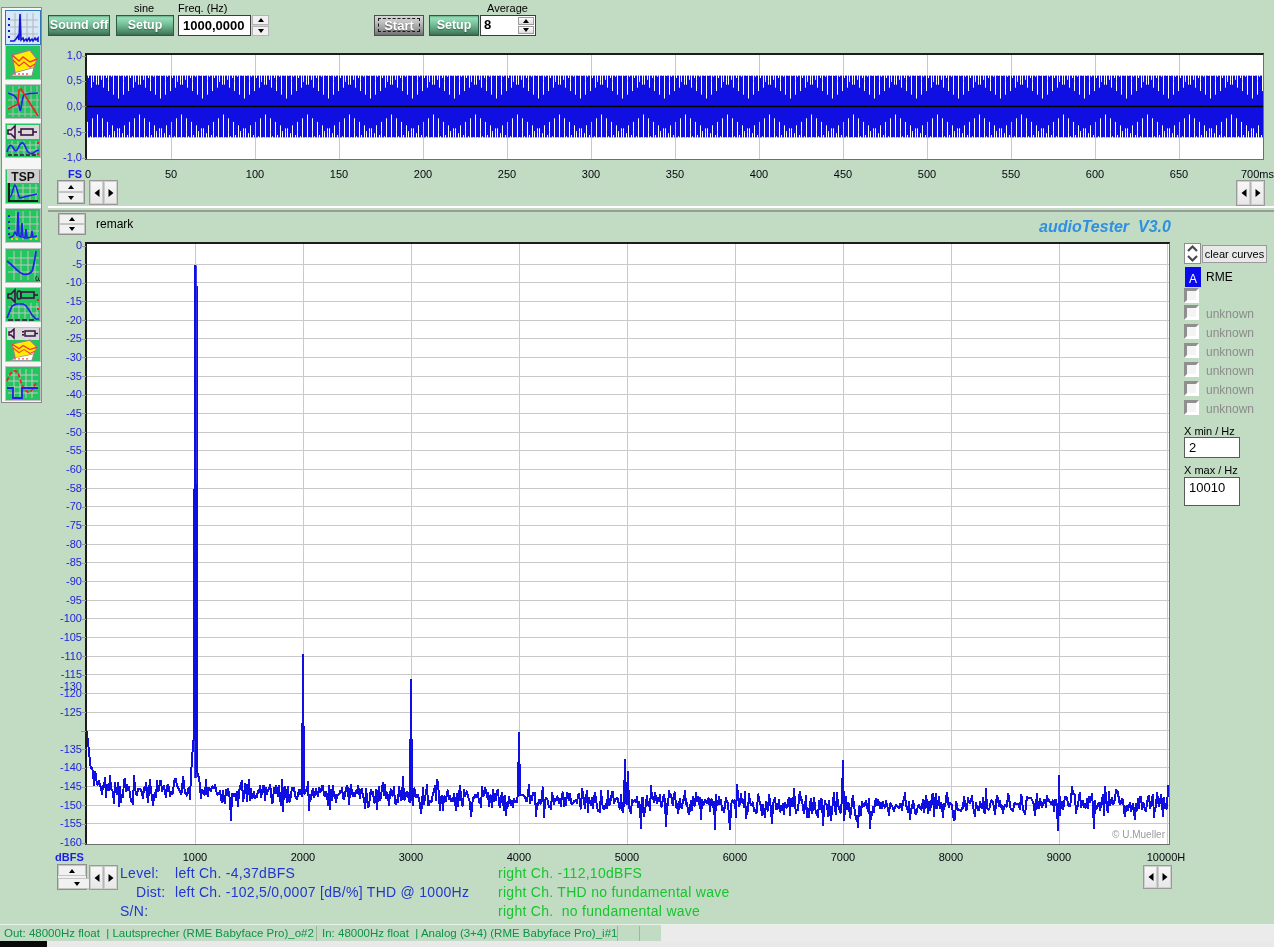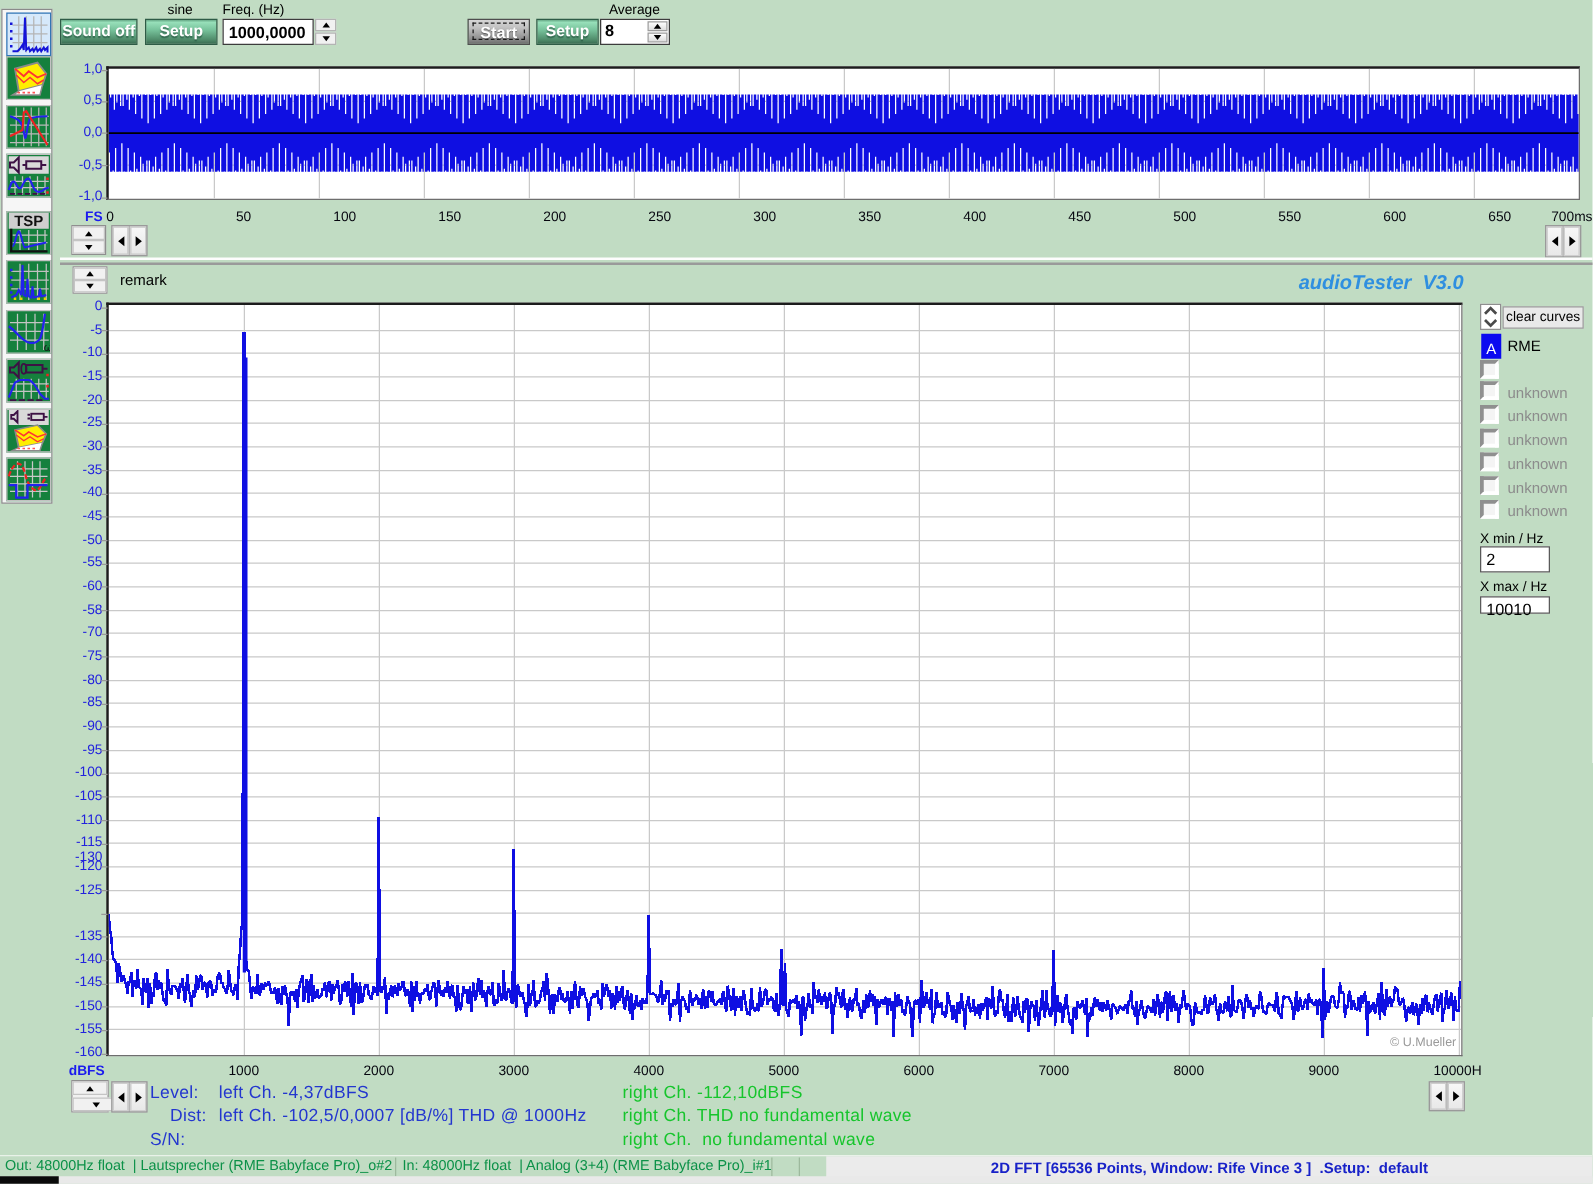--- a/index.html
+++ b/index.html
@@ -1,38 +1,38 @@
 <!DOCTYPE html>
 <html><head><meta charset="utf-8">
 <style>
 html,body{margin:0;padding:0}
 body{width:1274px;height:947px;overflow:hidden;background:#c1dcc3;font-family:"Liberation Sans",sans-serif;position:relative}
 .abs{position:absolute}
 .lbl{position:absolute;font-size:11px;color:#000;white-space:nowrap}
 .gbtn{position:absolute;height:21px;border:1px solid #2e5b46;background:linear-gradient(#67a987,#97dfb9 10%,#77c29b 42%,#4e8a69 84%,#3a6b52);color:#fff;font-weight:bold;font-size:12.5px;text-align:center;line-height:19px;text-shadow:0 1px 1px rgba(20,60,45,.55);box-sizing:border-box;white-space:nowrap}
 .ylab{position:absolute;left:42px;width:40px;text-align:right;font-size:11px;color:#2222dd}
 .xlab{position:absolute;top:851px;width:60px;text-align:center;font-size:11px;color:#06060f}
-.xlabT{position:absolute;top:168px;width:60px;text-align:right;font-size:11px;color:#06060f}
+.xlabT{position:absolute;top:168px;width:60px;text-align:center;font-size:11px;color:#06060f}
 .spin{position:absolute;width:28px;height:24px;border:1px solid #8f8f8f;background:#f1f1f1;box-sizing:border-box}
 .spin .u,.spin .d{position:absolute;left:0;width:26px;height:11px;background:#f1f1f1;border:1px solid #c4c4c4;box-sizing:border-box}
 .spin .u{top:0}.spin .d{bottom:0}
 .tri{position:absolute;width:0;height:0;left:50%;top:50%;transform:translate(-50%,-50%)}
 .tup{border-left:4px solid transparent;border-right:4px solid transparent;border-bottom:5px solid #000}
 .tdn{border-left:4px solid transparent;border-right:4px solid transparent;border-top:5px solid #000}
 .tlf{border-top:4px solid transparent;border-bottom:4px solid transparent;border-right:5px solid #000}
 .trt{border-top:4px solid transparent;border-bottom:4px solid transparent;border-left:5px solid #000}
 .lr{position:absolute;width:29px;height:26px;border:1px solid #9a9a9a;background:#b5b5b5;box-sizing:border-box}
 .lr .b1,.lr .b2{position:absolute;top:0;width:13px;height:24px;background:linear-gradient(#f7f7f7,#e8e8e8);border:1px solid #cfcfcf;box-sizing:border-box}
 .lr .b1{left:0}.lr .b2{right:0}
 .cb{position:absolute;width:15px;height:15px;background:#f4f4f4;border-top:3px solid #8f8f8f;border-left:3px solid #8f8f8f;border-bottom:3px solid #fff;border-right:3px solid #fff;box-sizing:border-box}
 .unk{position:absolute;left:1206px;font-size:12px;color:#8c8c8c}
 .inp{position:absolute;background:#fff;border:1px solid #5a5a5a;box-sizing:border-box;font-size:13px;color:#000;padding-left:4px}
 .row{position:absolute;font-size:14px;white-space:nowrap;letter-spacing:.28px}
 .blue{color:#2336cf}.green{color:#16c52c}
-.tbtn{position:absolute;left:3px;width:36px;height:35px;background:#15803d;border:1px solid #c2c2c2;box-sizing:border-box}
+.tbtn{position:absolute;left:3px;width:36px;height:35px;background:#22c55e;border:1px solid #c2c2c2;box-sizing:border-box}
 </style></head>
 <body>
 
 <div class="abs" style="left:1px;top:7px;width:41px;height:396px;background:#f6f6f6;border:1px solid #8a8a8a;box-sizing:border-box">
   <div class="tbtn" style="top:2px;background:#d6e9fb;border-color:#3375b5">
       <svg width="34" height="33" style="display:block">
         <g stroke="#b5b5b5" stroke-width="1">
           <line x1="9" y1="2" x2="9" y2="31"></line>
           <line x1="15" y1="2" x2="15" y2="31"></line>
           <line x1="21" y1="2" x2="21" y2="31"></line>
@@ -477,21 +477,21 @@
 <div class="unk" style="top:345px">unknown</div>
 <div class="cb" style="left:1184px;top:362px"></div>
 <div class="unk" style="top:364px">unknown</div>
 <div class="cb" style="left:1184px;top:381px"></div>
 <div class="unk" style="top:383px">unknown</div>
 <div class="cb" style="left:1184px;top:400px"></div>
 <div class="unk" style="top:402px">unknown</div>
 <div class="lbl" style="left:1184px;top:425px">X min / Hz</div>
 <div class="inp" style="left:1184px;top:437px;width:56px;height:21px;line-height:19px">2</div>
 <div class="lbl" style="left:1184px;top:464px">X max / Hz</div>
-<div class="inp" style="left:1184px;top:477px;width:56px;height:14px;line-height:19px">10010</div>
+<div class="inp" style="left:1184px;top:477px;width:56px;height:29px;line-height:19px">10010</div>
 
 <div class="spin" style="left:57px;top:864px;width:30px;height:26px">
     <div class="u" style="width:28px">
       <i class="tri tup" style="border-bottom-width:4px;border-left-width:3.5px;border-right-width:3.5px"></i>
     </div>
     <div class="d" style="width:37px">
       <i class="tri tdn" style="border-top-width:4px;border-left-width:3.5px;border-right-width:3.5px"></i>
     </div>
   </div>
 <div class="lr" style="left:89px;top:865px;width:29px;height:25px">
@@ -521,16 +521,15 @@
 <div class="row blue" style="left:175px;top:924px">left Ch. 106,1 dB</div>
 <div class="row green" style="left:498px;top:903px">right Ch.&nbsp; no fundamental wave</div>
 
 <div class="abs" style="left:0;top:924px;width:1274px;height:17px;background:#c1dcc3;border-top:1px solid #e9f2e9">
   <div class="abs" style="left:4px;top:2px;font-size:11.5px;color:#0c9148;white-space:nowrap">Out: 48000Hz float&nbsp; | Lautsprecher (RME Babyface Pro)_o#2</div>
   <div class="abs" style="left:316px;top:1px;width:1px;height:15px;background:#9db99d"></div>
   <div class="abs" style="left:322px;top:2px;font-size:11.5px;color:#0c9148;white-space:nowrap">In: 48000Hz float&nbsp; | Analog (3+4) (RME Babyface Pro)_i#1</div>
   <div class="abs" style="left:617px;top:1px;width:1px;height:15px;background:#9db99d"></div>
   <div class="abs" style="left:639px;top:1px;width:1px;height:15px;background:#9db99d"></div>
   <div class="abs" style="left:661px;top:0;width:613px;height:17px;background:#ebebeb"></div>
-  <div class="abs" style="left:661px;top:2px;width:613px;text-align:center;font-size:12px;font-weight:bold;color:#1822c8;white-space:nowrap">2D FFT [65536 Points, Window: Rife Vince 3 ]&nbsp; .Setup:&nbsp; default</div>
 </div>
 <div class="abs" style="left:0;top:941px;width:1274px;height:6px;background:#e9e9e9"></div>
 <div class="abs" style="left:0;top:941px;width:47px;height:6px;background:#0a0a0a"></div>
 
 </body></html>

